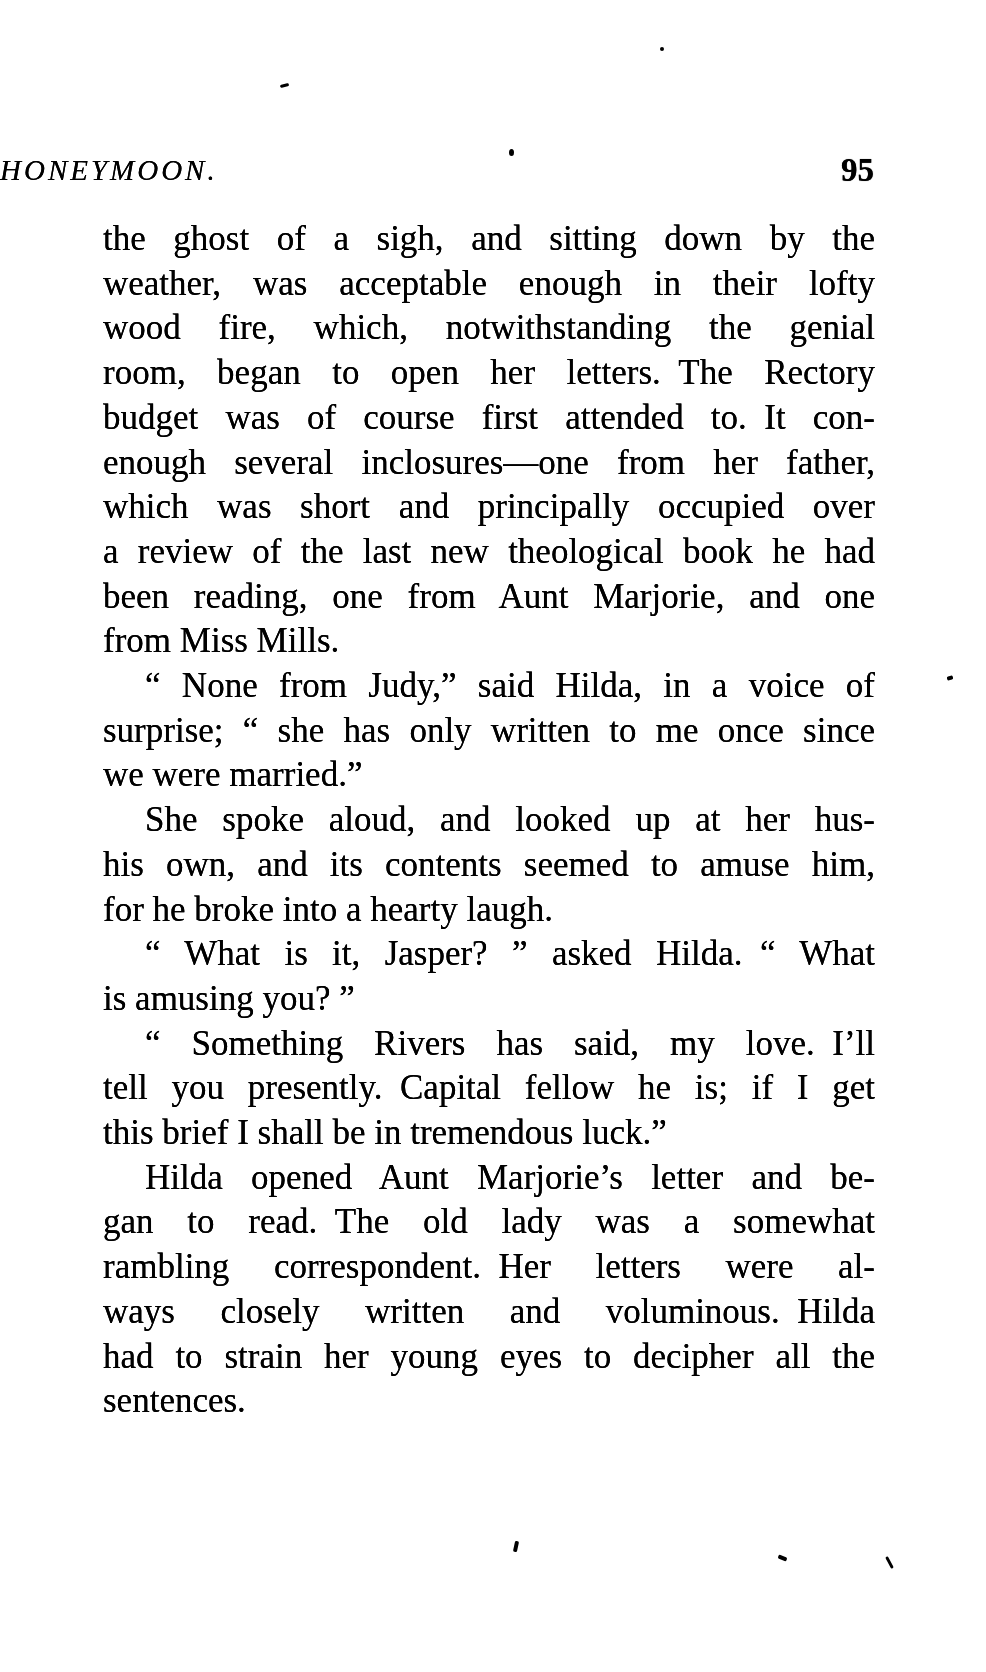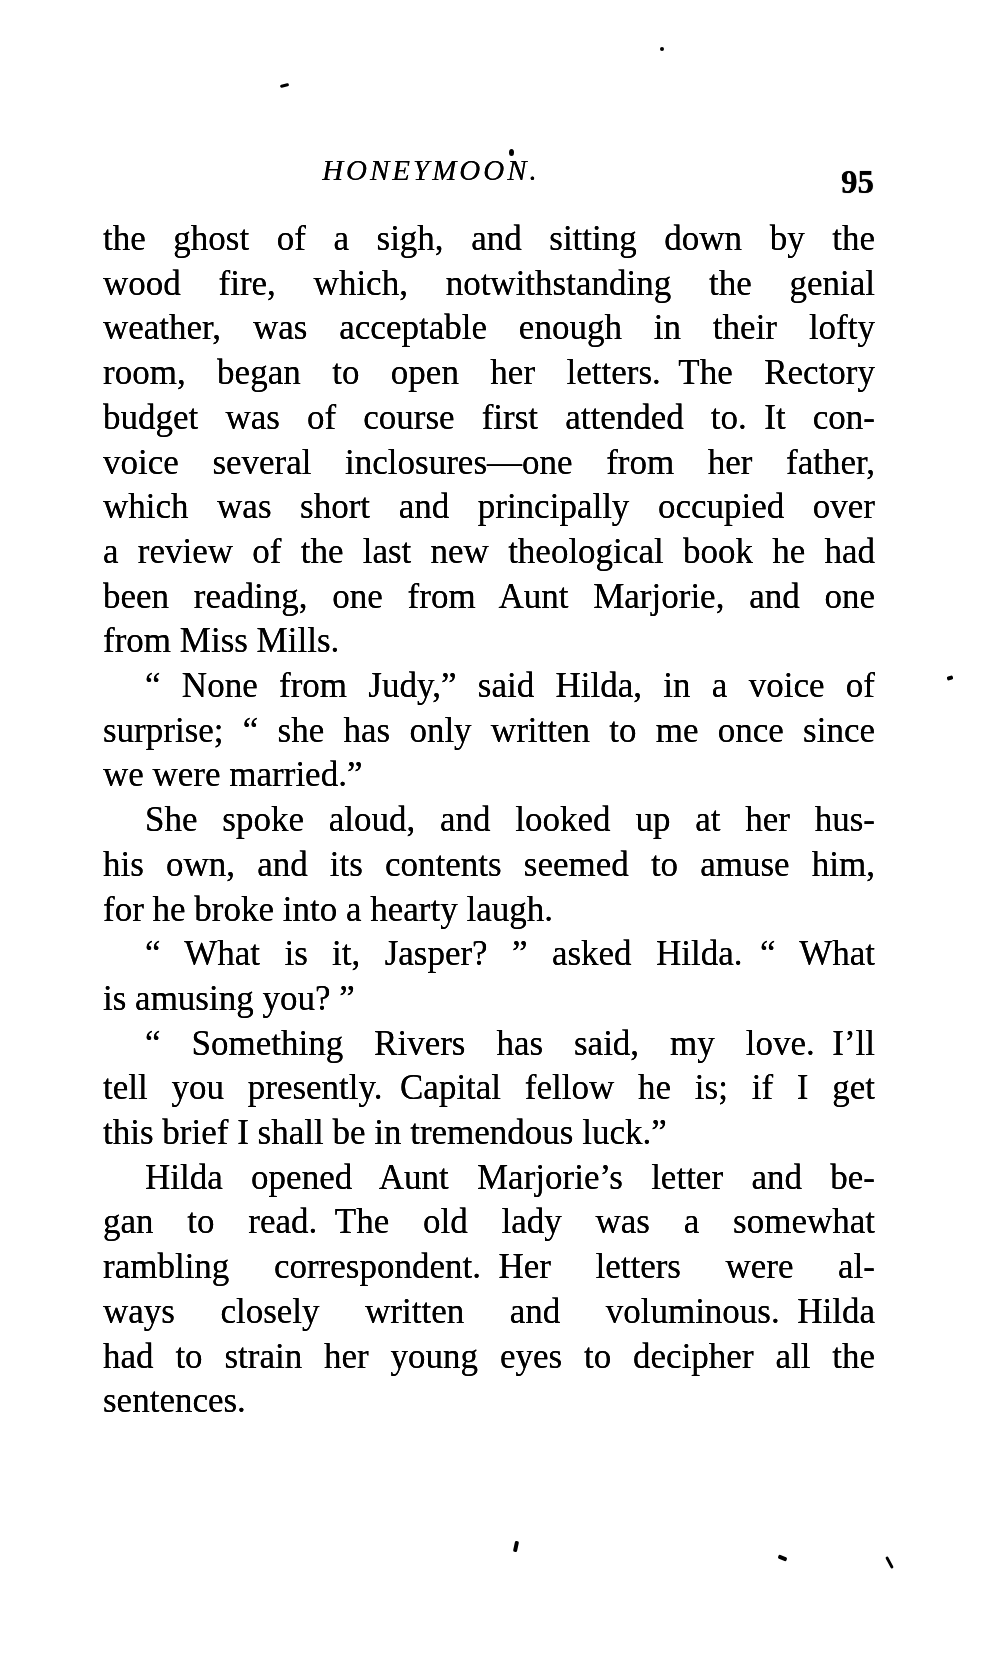--- a/index.html
+++ b/index.html
@@ -21,37 +21,36 @@
     position: absolute;
     left: 0;
     top: 150px;
     width: 986px;
     height: 48px;
   }
   .head-title {
     position: absolute;
     left: 0;
     width: 862px;
-    text-align: center;
+    text-align: left;
     font-style: italic;
     font-size: 29px;
     letter-spacing: 3px;
     line-height: 40px;
     text-shadow: 0 0 0.6px #000;
     white-space: nowrap;
   }
   .page-number {
     position: absolute;
     right: 112px;
     top: 2px;
     font-size: 33px;
     font-weight: bold;
     line-height: 36px;
     text-shadow: 0 0 0.7px #000;
-    margin-top: 12px;
   }
   
   .text-block {
     position: absolute;
     left: 103px;
     top: 217px;
     width: 772px;
     font-size: 35px;
     line-height: 44.7px;
     text-shadow: 0 0 0.55px #000;
@@ -78,25 +77,25 @@
 <div class="page">
 
   <div class="running-head">
     <div class="head-title">HONEYMOON.</div>
     <div class="page-number">95</div>
   </div>
 
   <div class="text-block" id="text-block">
       <div class="paragraph">
         <div class="line">the ghost of a sigh, and sitting down by the</div>
+        <div class="line">weather, was acceptable enough in their lofty</div>
         <div class="line">wood fire, which, notwithstanding the genial</div>
-        <div class="line">weather, was acceptable enough in their lofty</div>
         <div class="line">room, began to open her letters. The Rectory</div>
         <div class="line">budget was of course first attended to. It con-</div>
-        <div class="line">voice several inclosures—one from her father,</div>
+        <div class="line">enough several inclosures—one from her father,</div>
         <div class="line">which was short and principally occupied over</div>
         <div class="line">a review of the last new theological book he had</div>
         <div class="line">been reading, one from Aunt Marjorie, and one</div>
         <div class="line para-end">from Miss Mills.</div>
       </div>
       <div class="paragraph indented">
         <div class="line">“ None from Judy,” said Hilda, in a voice of</div>
         <div class="line">surprise; “ she has only written to me once since</div>
         <div class="line para-end">we were married.”</div>
       </div>

